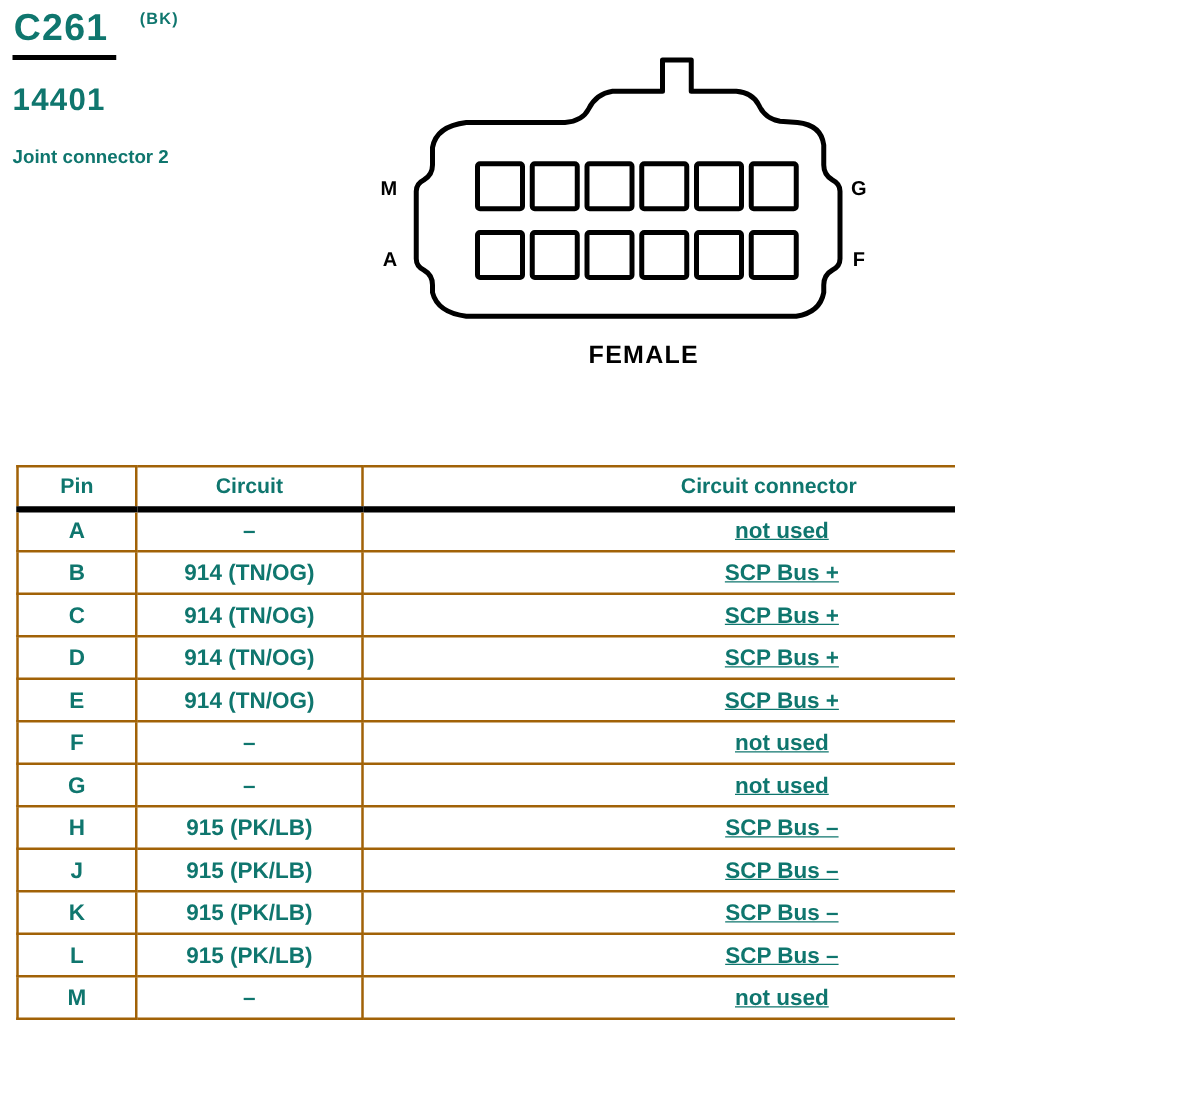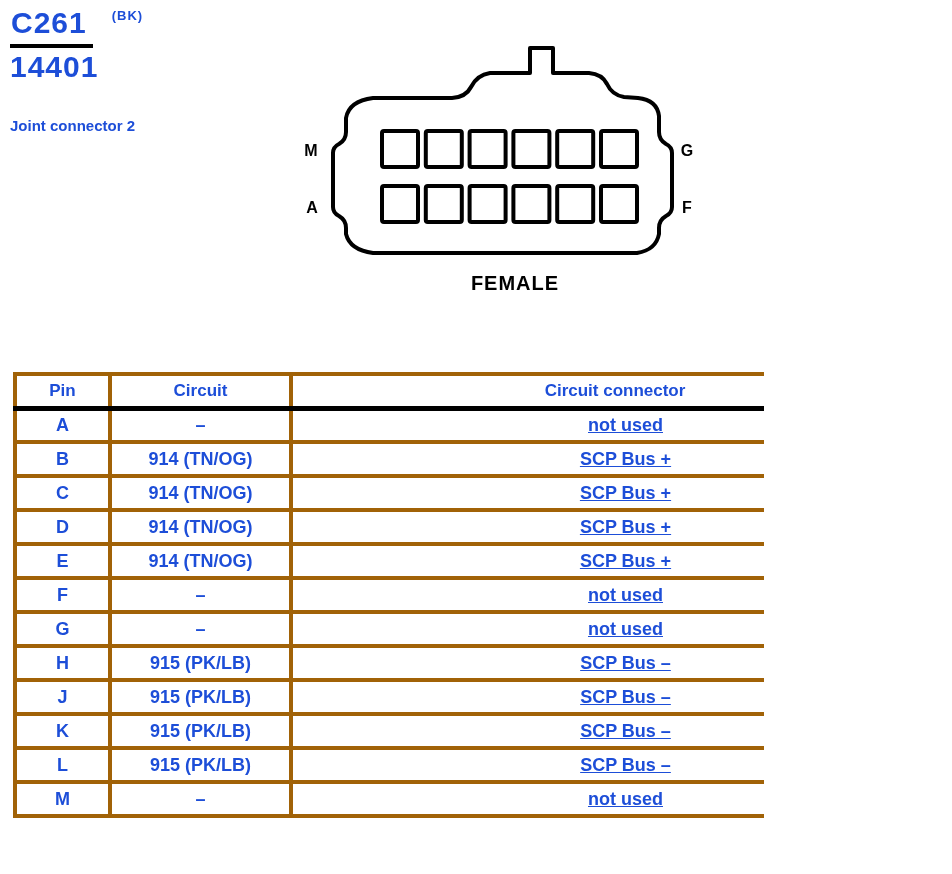--- a/index.html
+++ b/index.html
@@ -1,47 +1,47 @@
 <!DOCTYPE html>
 <html><head>
 <meta charset="utf-8">
 <style>
   * { margin:0; padding:0; box-sizing:border-box; }
   body { background:#fff; }
   .page {
     position:relative; width:764px; height:874px;
-    background:#ffffff; color:#1d4ed8;
+    background:#ffffff; color:#0f766e;
     font-family:"Liberation Sans", sans-serif; font-weight:bold;
     overflow:hidden;
   }
   
   .cid-row { position:absolute; left:10px; top:6px; white-space:nowrap; }
   .cid {
     display:inline-block; font-size:30px; letter-spacing:1px;
     border-bottom:4px solid #000; padding:0 6px 4px 1px;
   }
   .ccode { font-size:13px; margin-left:19px; vertical-align:13px; letter-spacing:1px; }
-  .pn   { position:absolute; left:10px; top:50px;  font-size:30px; letter-spacing:1px; }
+  .pn   { position:absolute; left:10px; top:66px;  font-size:25px; letter-spacing:1px; }
   .desc { position:absolute; left:10px; top:117px; font-size:15px; }
   
   .conn { position:absolute; left:280px; top:40px; }
   .conn path, .conn rect { fill:none; stroke:#000; }
   .conn text { font-family:"Liberation Sans", sans-serif; font-weight:bold; fill:#000; }
   .corner-label { font-size:16px; text-anchor:middle; }
   .gender { font-size:20px; text-anchor:middle; letter-spacing:1px; }
   
   .pin-table {
     position:absolute; left:13px; top:372px; width:928px;
     border-collapse:collapse; table-layout:fixed;
     border:2px solid #000;
   }
   .pin-table col.c-pin  { width:95px; }
   .pin-table col.c-circ { width:181px; }
   .pin-table th, .pin-table td {
-    border:4px solid #a16207;
+    border:2px solid #a16207;
     font-weight:bold; font-size:18px;
     height:34px; text-align:center; vertical-align:middle;
     padding:0; overflow:hidden; white-space:nowrap;
   }
   .pin-table th { font-size:17px; border-bottom:5px solid #000; }
   .pin-table td.fn { text-align:center; padding-left:21px;text-decoration:underline; }
 </style>
 </head>
 <body>
 

